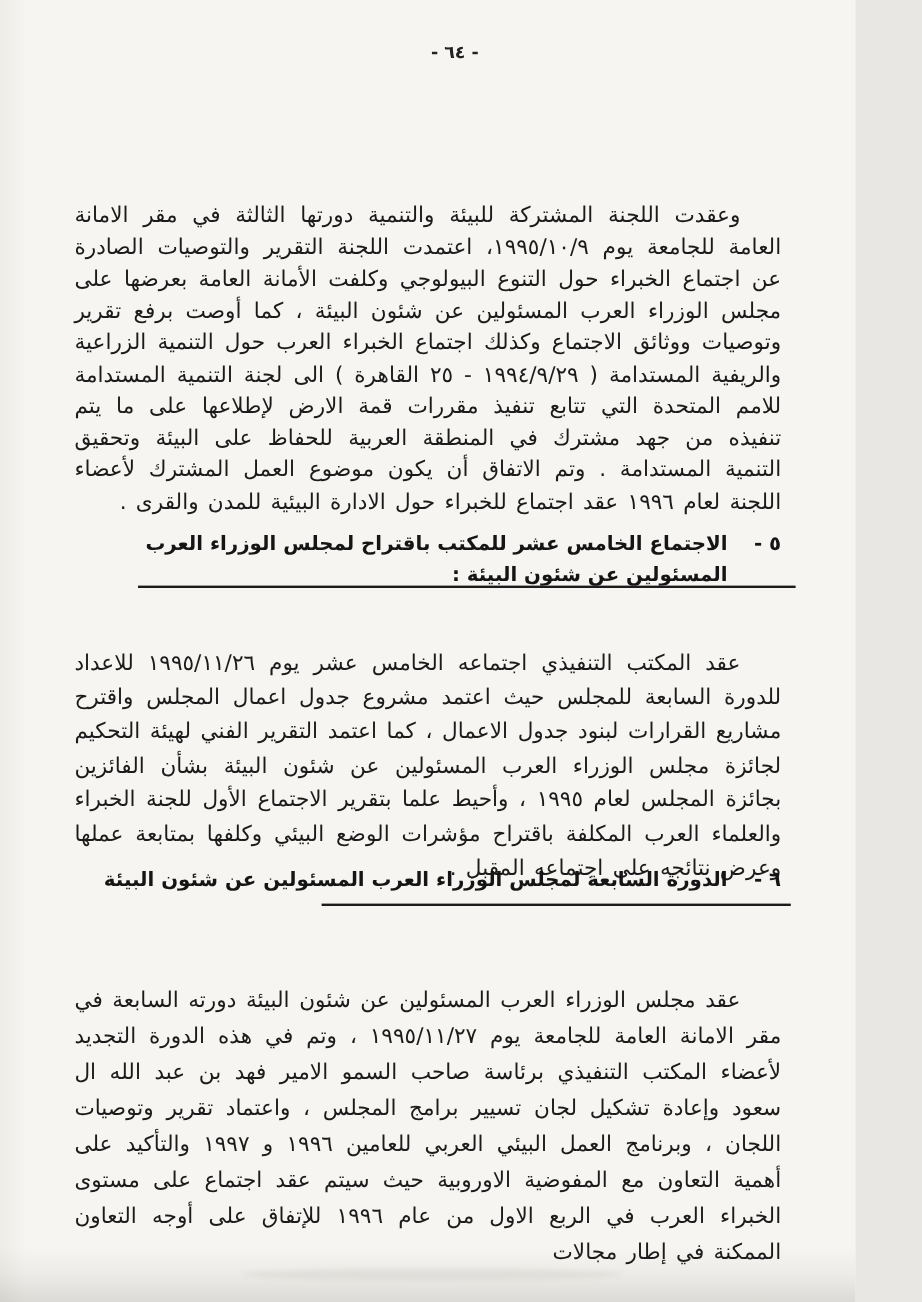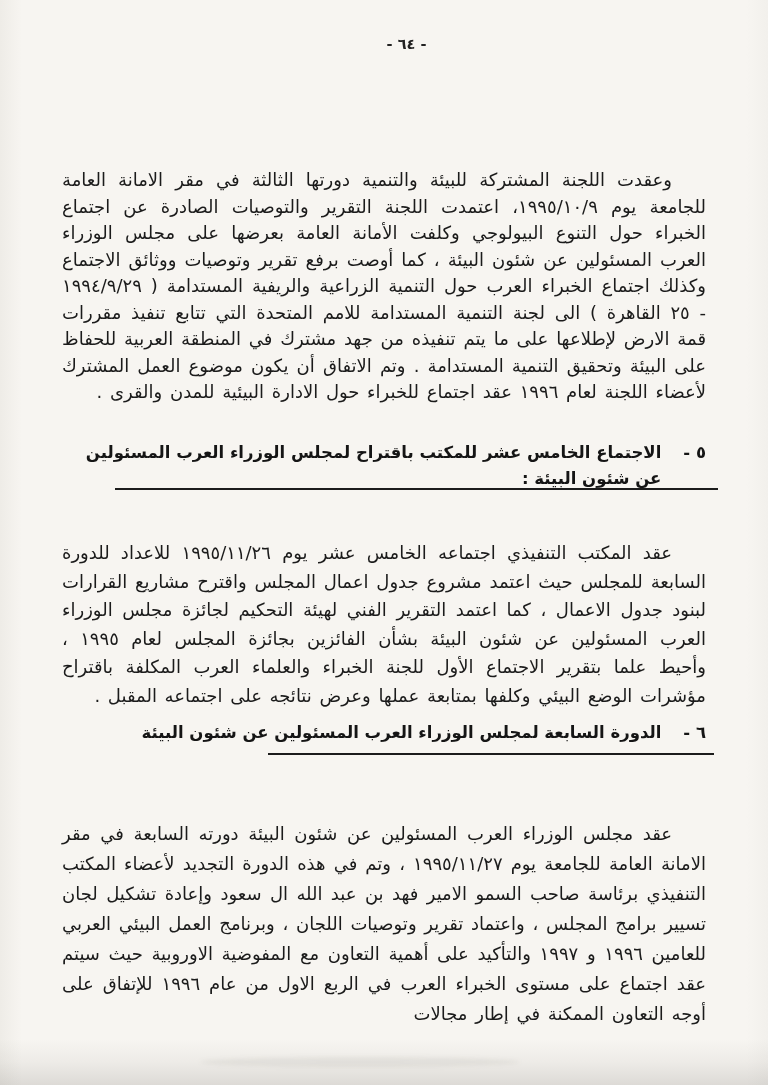--- a/index.html
+++ b/index.html
@@ -3,21 +3,21 @@
 <meta charset="utf-8">
 <style>
   html, body { margin: 0; padding: 0; }
   body {
     width: 768px; height: 1085px;
     font-family: "DejaVu Sans", sans-serif;
     background: #e9e7e3;
   }
   .page {
     position: relative;
-    width: 768px; height: 1085px;
+    width: 713px; height: 1085px;
     background: linear-gradient(90deg, #eeece7 0px, #f7f5f1 22px, #f7f5f1 746px, #f2f0ec 768px);
     overflow: hidden;
     color: #1b1b1b;
   }
   .page-number {
     position: absolute;
     top: 36px; left: 45px; right: 0;
     text-align: center;
     font-size: 14.5px;
     font-weight: bold;

